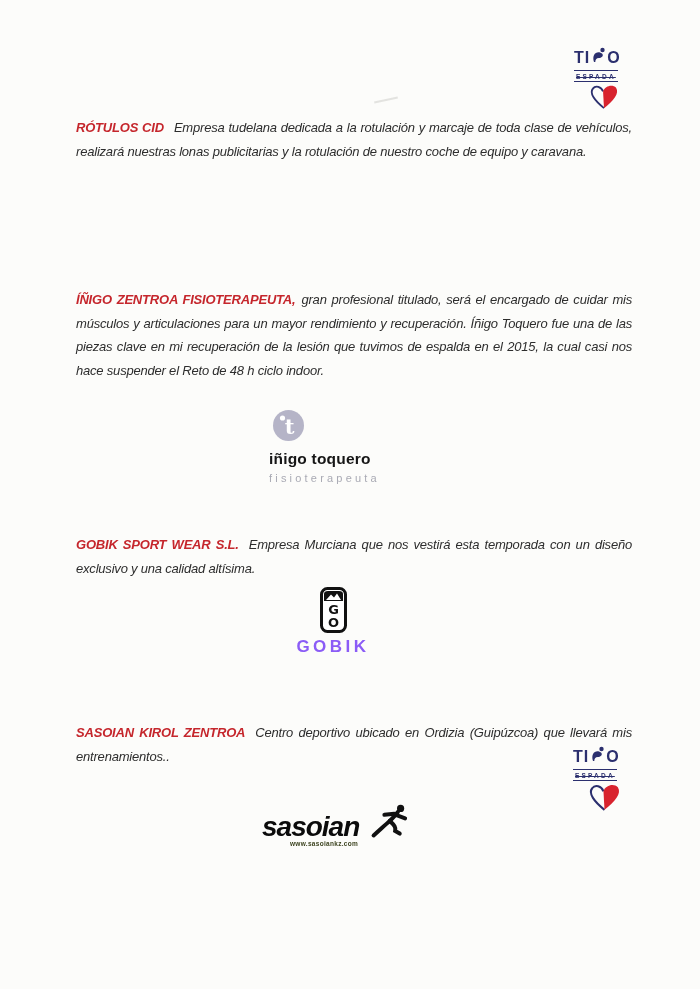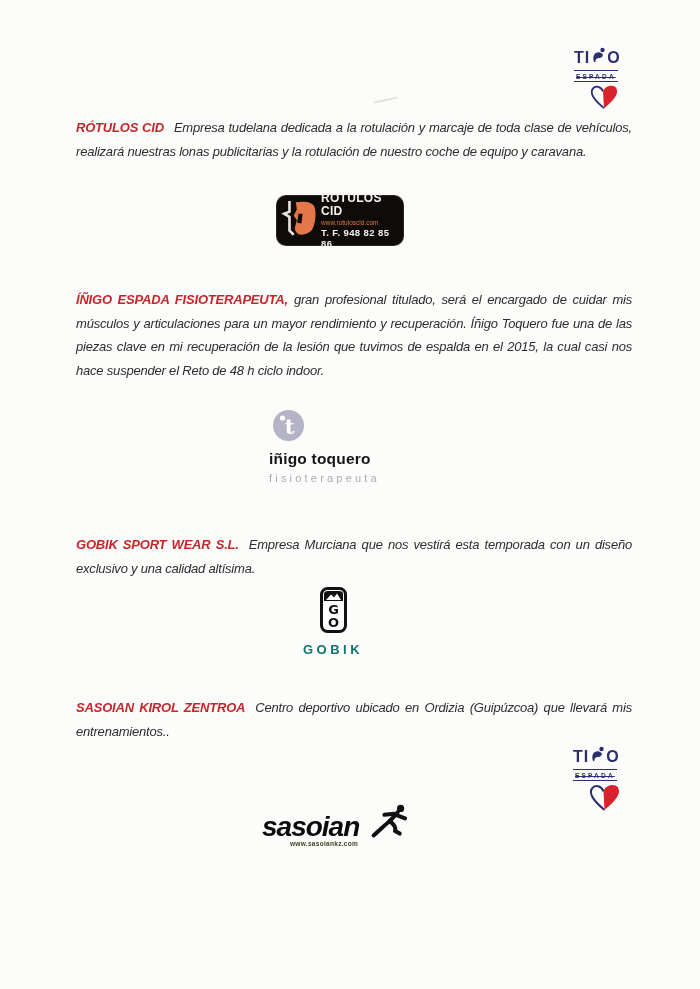--- a/index.html
+++ b/index.html
@@ -44,21 +44,21 @@
   .rotulos-phone { color:#f4f2ef; font-weight:bold; font-size:9.5px; letter-spacing:.4px; line-height:11px; }
 
   
   .inigo-logo { position:absolute; left:269px; top:410px; width:120px; }
   .inigo-name { margin-top:9px; font-size:15.5px; font-weight:bold; color:#161616; letter-spacing:.2px; }
   .inigo-prof { margin-top:4px; font-size:11px; color:#a9aab4; letter-spacing:3.2px; }
   .inigo-circle { margin-left:4px; display:block; }
 
   
   .gobik-logo { position:absolute; left:282px; top:587px; width:102px; text-align:center; }
-  .gobik-word { margin-top:5px; font-size:13px; font-weight:900; letter-spacing:3.5px; color:#0f766e; }
+  .gobik-word { font-size:17px; font-weight:900; letter-spacing:3.5px; color:#8b5cf6; }
 
   
   .sasoian-logo { position:absolute; left:262px; top:779px; width:190px;margin-top:24px; }
   .sasoian-row { display:flex; align-items:flex-end; }
   .sasoian-word {
     font-size:28px; font-weight:900; font-style:italic;
     letter-spacing:-1px; color:#0b0b0b; line-height:30px;
   }
   .sasoian-runner { margin:0 0 3px 3px; }
   .sasoian-web { margin:-2px 0 0 28px; font-size:6.5px; font-weight:bold; color:#3c431f; letter-spacing:.3px; }
@@ -83,35 +83,23 @@
     <svg class="tl-heart" width="34" height="26" viewBox="0 0 36 28">
       <path d="M18,26 C8,18 2,10 6,5 C9,1 15,3 17,8" fill="none" stroke="#2b2f6e" stroke-width="2"></path>
       <path d="M18,26 C28,18 35,10 31,4 C27,0 19,2 17,8 L18,26 Z" fill="#d8232e"></path>
     </svg>
   </div>
 
   <p class="para" style="top:116px;">
     <span class="hd">RÓTULOS CID</span><span>Empresa tudelana dedicada a la rotulación  y marcaje de toda clase de vehículos, realizará nuestras lonas publicitarias y  la rotulación de nuestro coche de equipo y caravana.</span>
   </p>
 
-  <div class="rotulos-logo">
-    <span><svg width="38" height="40" viewBox="0 0 36 38">
-      <path d="M8,2 L8,12 L3,14 L8,17 L8,30 L12,34" stroke="#e9e4de" stroke-width="2.5" fill="none"></path>
-      <path d="M14,3 Q30,1 32,8 Q34,16 31,26 Q29,33 20,34 Q14,34 13,28 L15,20 L12,16 L15,10 Z" fill="#e5764a"></path>
-      <rect x="16" y="14" width="4" height="9" fill="#120e0c" transform="rotate(8 18 18)"></rect>
-    </svg></span>
-    <div class="rotulos-text">
-      <span class="rotulos-title">ROTULOS CID</span>
-      <span class="rotulos-web">www.rotuloscid.com</span>
-      <span class="rotulos-phone">T. F. 948 82 85 86</span>
-    </div>
-  </div>
 
   <p class="para" style="top:288px;">
-    <span class="hd" style="margin-right:6px;">ÍÑIGO ESPADA FISIOTERAPEUTA,</span><span>gran profesional titulado, será el encargado de cuidar mis músculos y articulaciones para un mayor rendimiento y recuperación. Íñigo Toquero fue una  de las piezas clave en mi recuperación de la lesión que tuvimos de espalda en el 2015, la cual casi nos hace suspender el Reto de 48 h ciclo indoor.</span>
+    <span class="hd" style="margin-right:6px;">ÍÑIGO ZENTROA FISIOTERAPEUTA,</span><span>gran profesional titulado, será el encargado de cuidar mis músculos y articulaciones para un mayor rendimiento y recuperación. Íñigo Toquero fue una  de las piezas clave en mi recuperación de la lesión que tuvimos de espalda en el 2015, la cual casi nos hace suspender el Reto de 48 h ciclo indoor.</span>
   </p>
 
   <div class="inigo-logo">
     <svg class="inigo-circle" width="31" height="31" viewBox="0 0 31 31">
       <circle cx="15.5" cy="15.5" r="15.5" fill="#b5b4c7"></circle>
       <circle cx="9.5" cy="8" r="2.6" fill="#fff"></circle>
       <text x="16.5" y="24" font-size="21" font-weight="bold" fill="#fff" text-anchor="middle" font-family="DejaVu Serif, serif">t</text>
     </svg>
     <div class="inigo-name">iñigo toquero</div>
     <div class="inigo-prof">fisioterapeuta</div>
@@ -125,21 +113,21 @@
     <svg width="27" height="46" viewBox="0 0 27 46">
       <rect x="1.5" y="1.5" width="24" height="43" rx="6" fill="#fff" stroke="#111" stroke-width="3"></rect>
       <path d="M4,14 L4,7 Q4,4 8,4 L19,4 Q23,4 23,7 L23,14 Z" fill="#111"></path>
       <path d="M6,13 L11,7.5 L14,10.5 L17,6.5 L21,13 Z" fill="#fff"></path>
       <text x="13.5" y="27" font-size="13" font-weight="900" fill="#111" text-anchor="middle" font-family="DejaVu Sans, sans-serif">G</text>
       <text x="13.5" y="40" font-size="13" font-weight="900" fill="#111" text-anchor="middle" font-family="DejaVu Sans, sans-serif">O</text>
     </svg>
     <div class="gobik-word">GOBIK</div>
   </div>
 
-  <p class="para" style="top:696px;">
+  <p class="para" style="top:721px;">
     <span class="hd">SASOIAN KIROL ZENTROA</span><span>Centro deportivo ubicado en Ordizia (Guipúzcoa) que llevará mis entrenamientos..</span>
   </p>
 
   <div class="sasoian-logo">
     <div class="sasoian-row">
       <span class="sasoian-word">sasoian</span>
       <svg class="sasoian-runner" width="52" height="36" viewBox="0 0 54 40">
         <circle cx="41" cy="6" r="4" fill="#111"></circle>
         <g stroke="#111" stroke-width="4.5" fill="none" stroke-linecap="round">
           <path d="M38,10 C35,14 32,17 29,20"></path>

